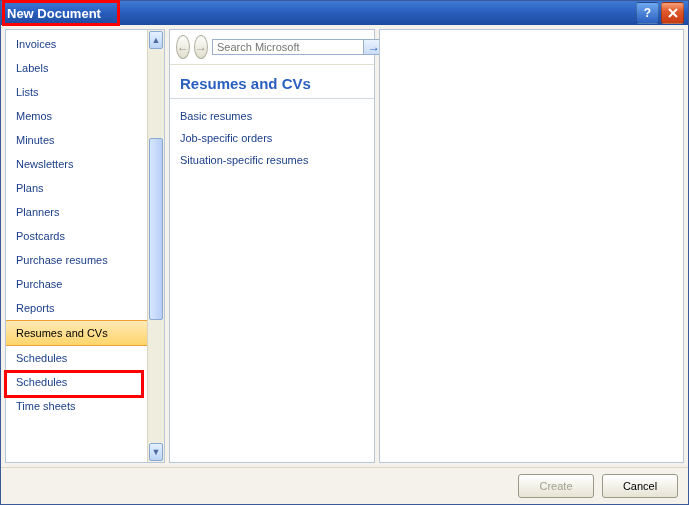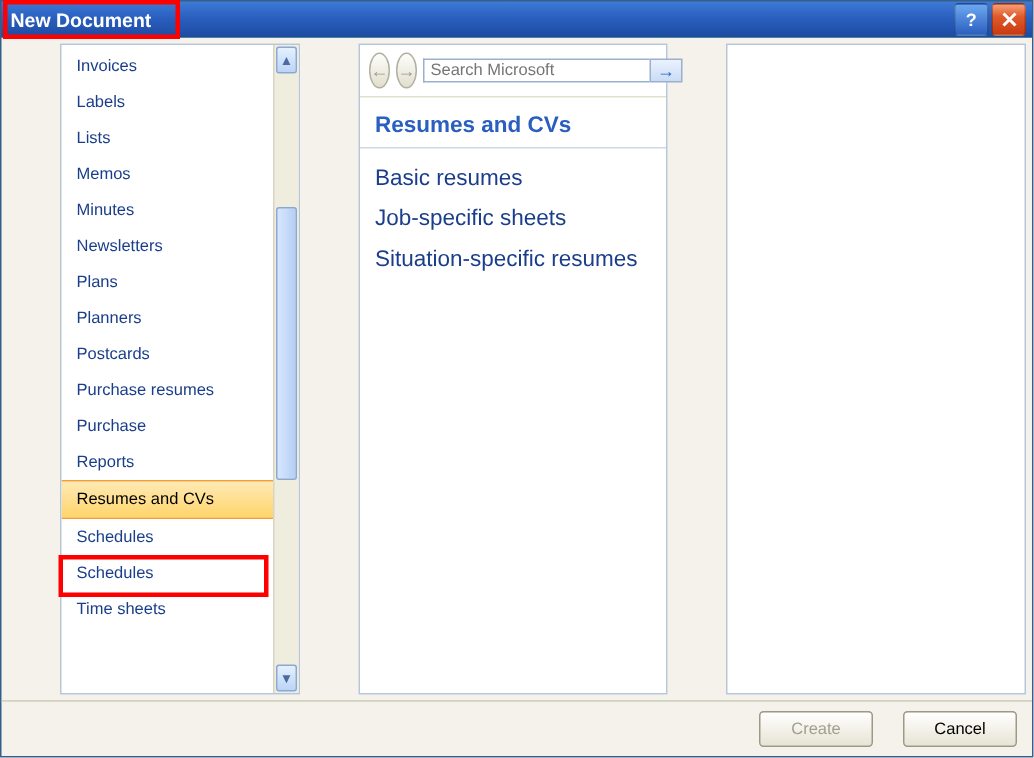--- a/index.html
+++ b/index.html
@@ -9,21 +9,21 @@
     font-size: 11px;
     background: #fff;
   }
   .window {
     width: 689px;
     height: 505px;
     box-sizing: border-box;
     border: 1px solid #3b5998;
     display: flex;
     flex-direction: column;
-    background: #15803d;
+    background: #eab308;
   }
   .titlebar {
     height: 24px;
     background: linear-gradient(to bottom, #3e7ad6 0%, #2a5fbf 45%, #1d4aa0 100%);
     display: flex;
     align-items: center;
     color: #fff;
     font-weight: bold;
     font-size: 13px;
     padding-left: 6px;
@@ -70,21 +70,20 @@
     display: flex;
     padding: 4px;
     gap: 4px;
     background: #f4f2ea;
     min-height: 0;
   }
   .pane {
     background: #fff;
     border: 1px solid #b8c6d9;
     box-sizing: border-box;
-    margin-left: 35px;
   }
   .sidebar {
     width: 160px;
     position: relative;
     display: flex;
   }
   .sidebar-list {
     flex: 1;
     overflow: hidden;
     padding: 2px 0 2px 0;
@@ -186,34 +185,34 @@
     color: #2a5fbf;
     border-bottom: 1px solid #d0d8e4;
   }
   .mid-links {
     padding: 6px 10px;
   }
   .mid-link {
     color: #1a3e8a;
     padding: 5px 0;
     cursor:pointer;
-    font-size:15px;
+    font-size:11px;
   }
   .preview {
     flex:1;
   }
   .footer {
     height: 36px;
     background: #f4f2ea;
     border-top:1px solid #ddd8c6;
     display:flex;
     align-items:center;
     justify-content:flex-end;
     padding: 0 10px;
-    gap: 20px;
+    gap: 8px;
   }
   .btn {
     min-width: 74px;
     height: 22px;
     border:1px solid #9a9a88;
     border-radius:3px;
     background:linear-gradient(to bottom,#ffffff,#e7e4d4);
     font-size:11px;
     display:flex;align-items:center;justify-content:center;
     color:#000;
@@ -285,21 +284,21 @@
         <div class="search-wrap">
           <input class="search-input" type="text" placeholder="Search Microsoft" style="">
           <div class="search-go">
             <span>→</span>
           </div>
         </div>
       </div>
       <div class="mid-header">Resumes and CVs</div>
       <div class="mid-links">
         <div class="mid-link">Basic resumes</div>
-        <div class="mid-link">Job-specific sheets</div>
+        <div class="mid-link">Job-specific orders</div>
         <div class="mid-link">Situation-specific resumes</div>
       </div>
     </div>
 
     <div class="pane preview"></div>
 
   </div>
 
   <div class="footer">
     <div class="btn disabled">Create</div>

